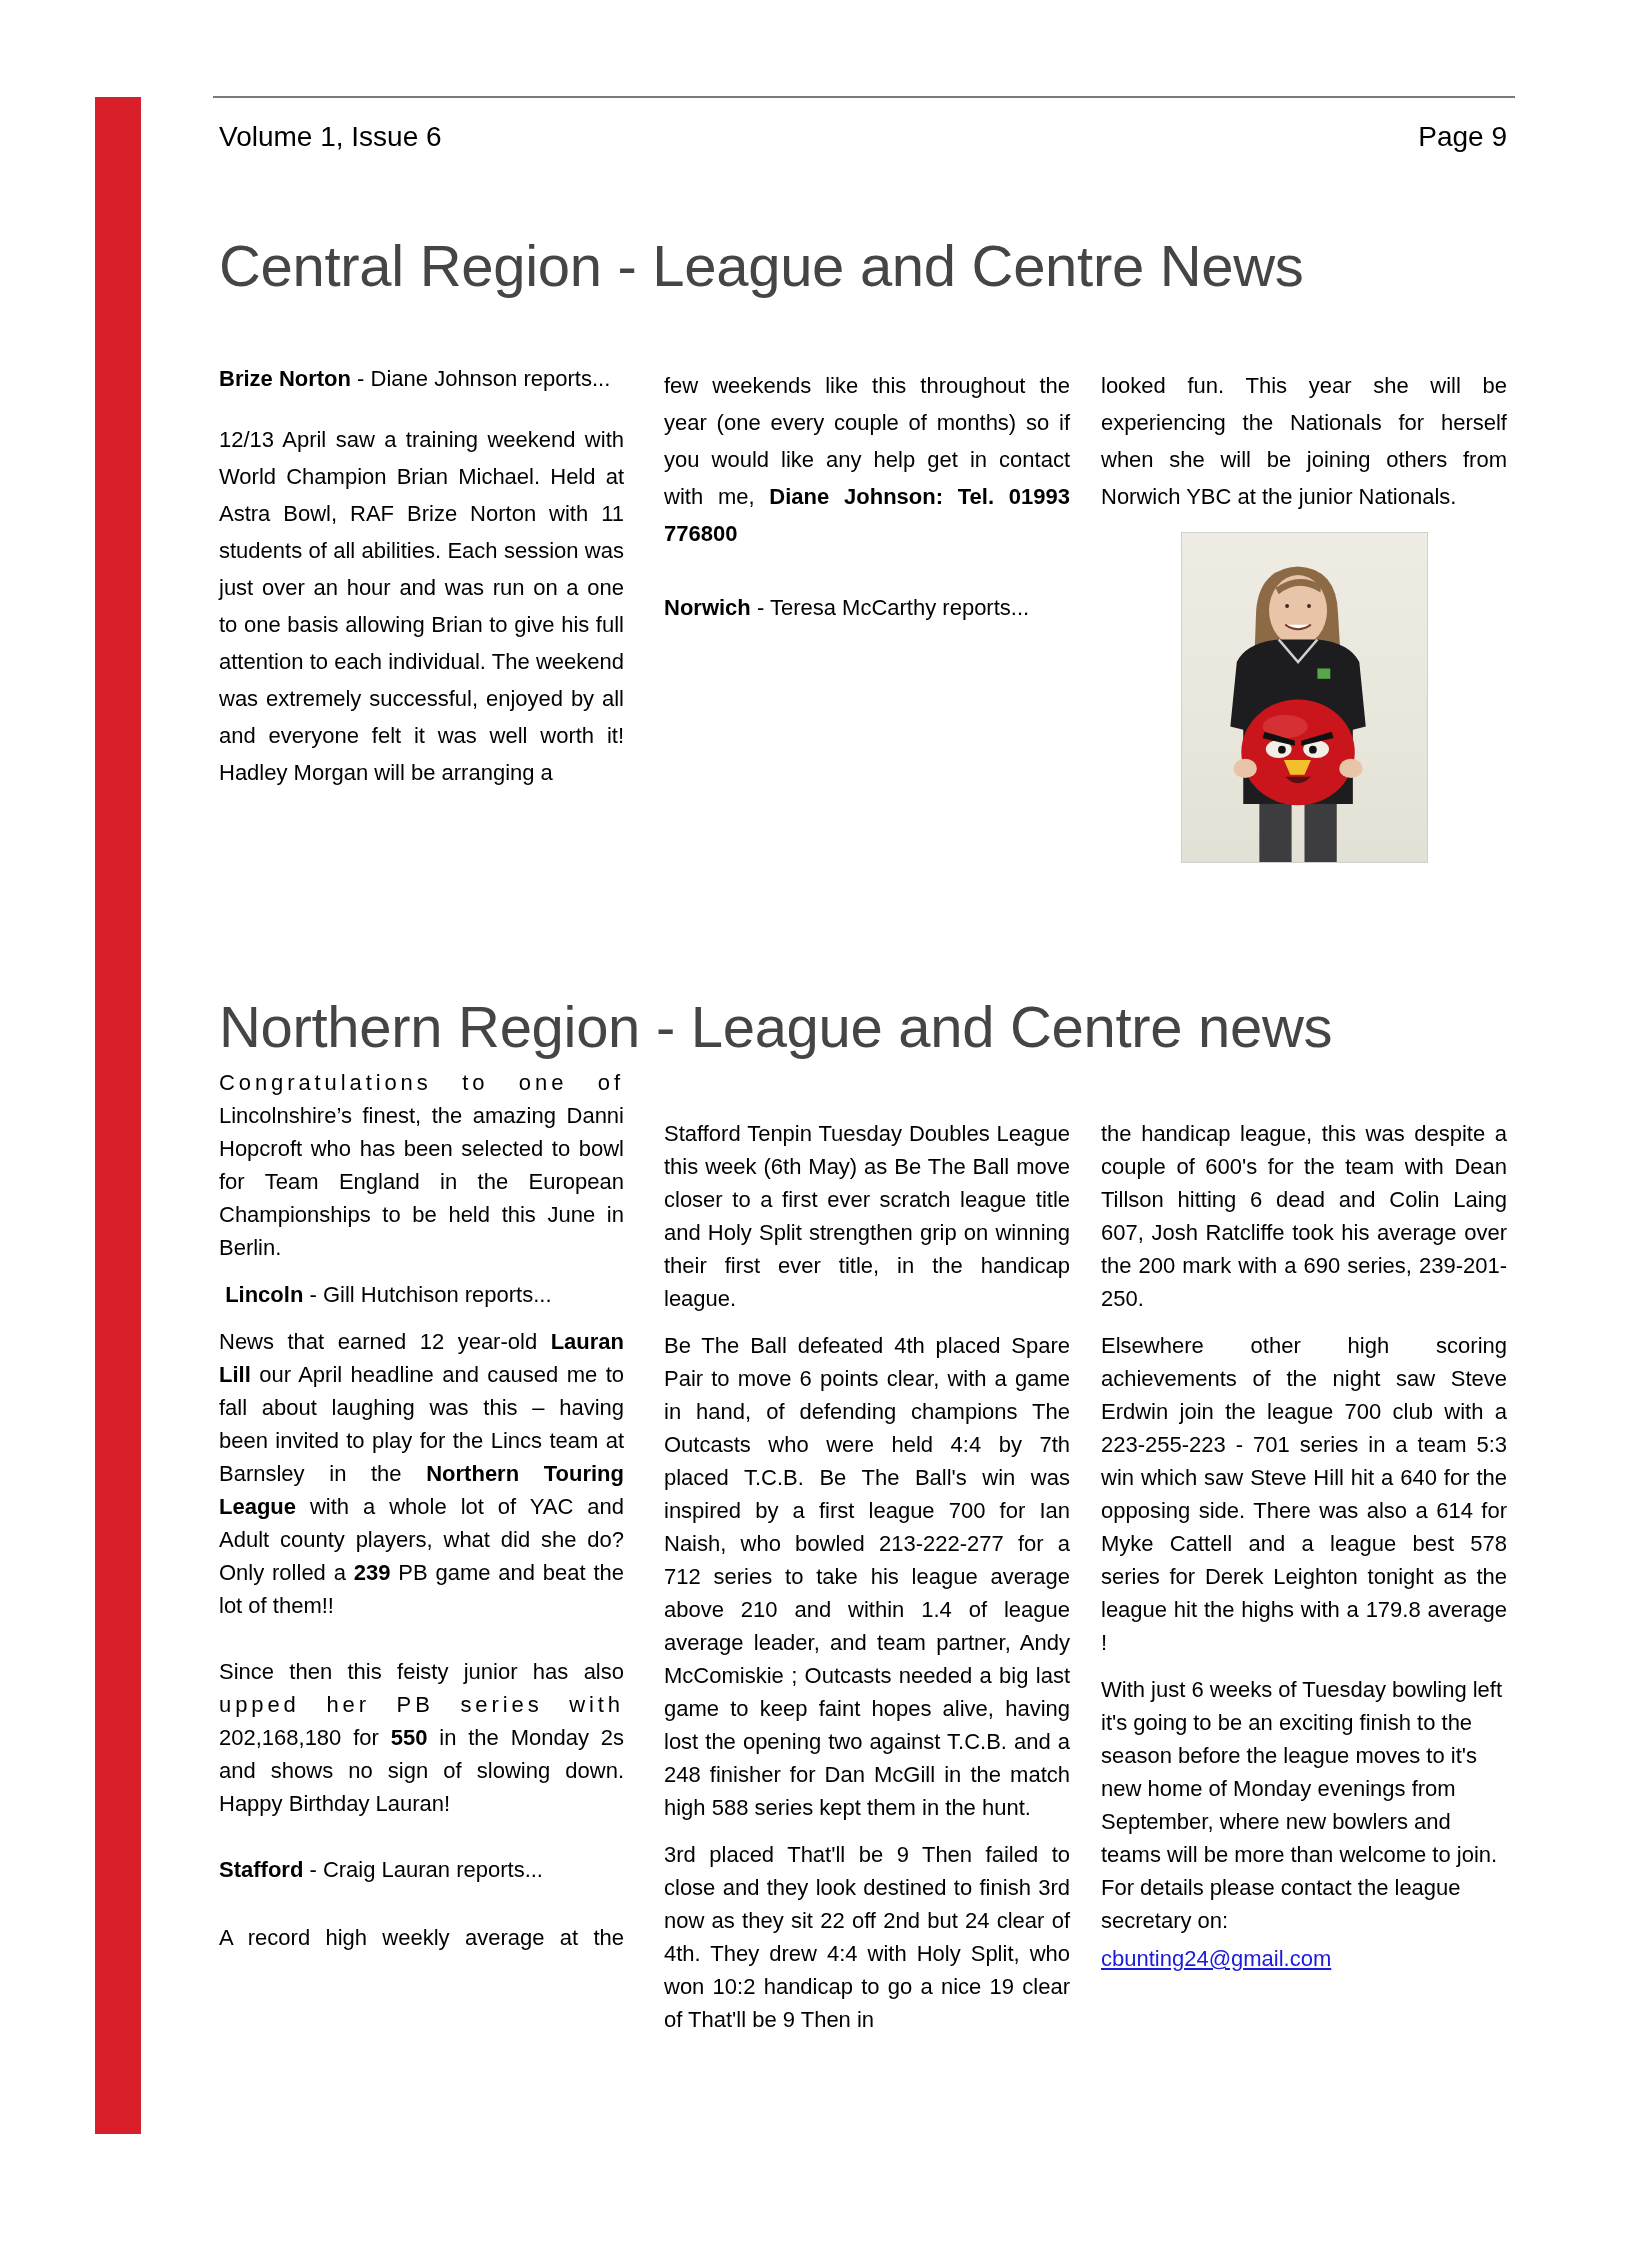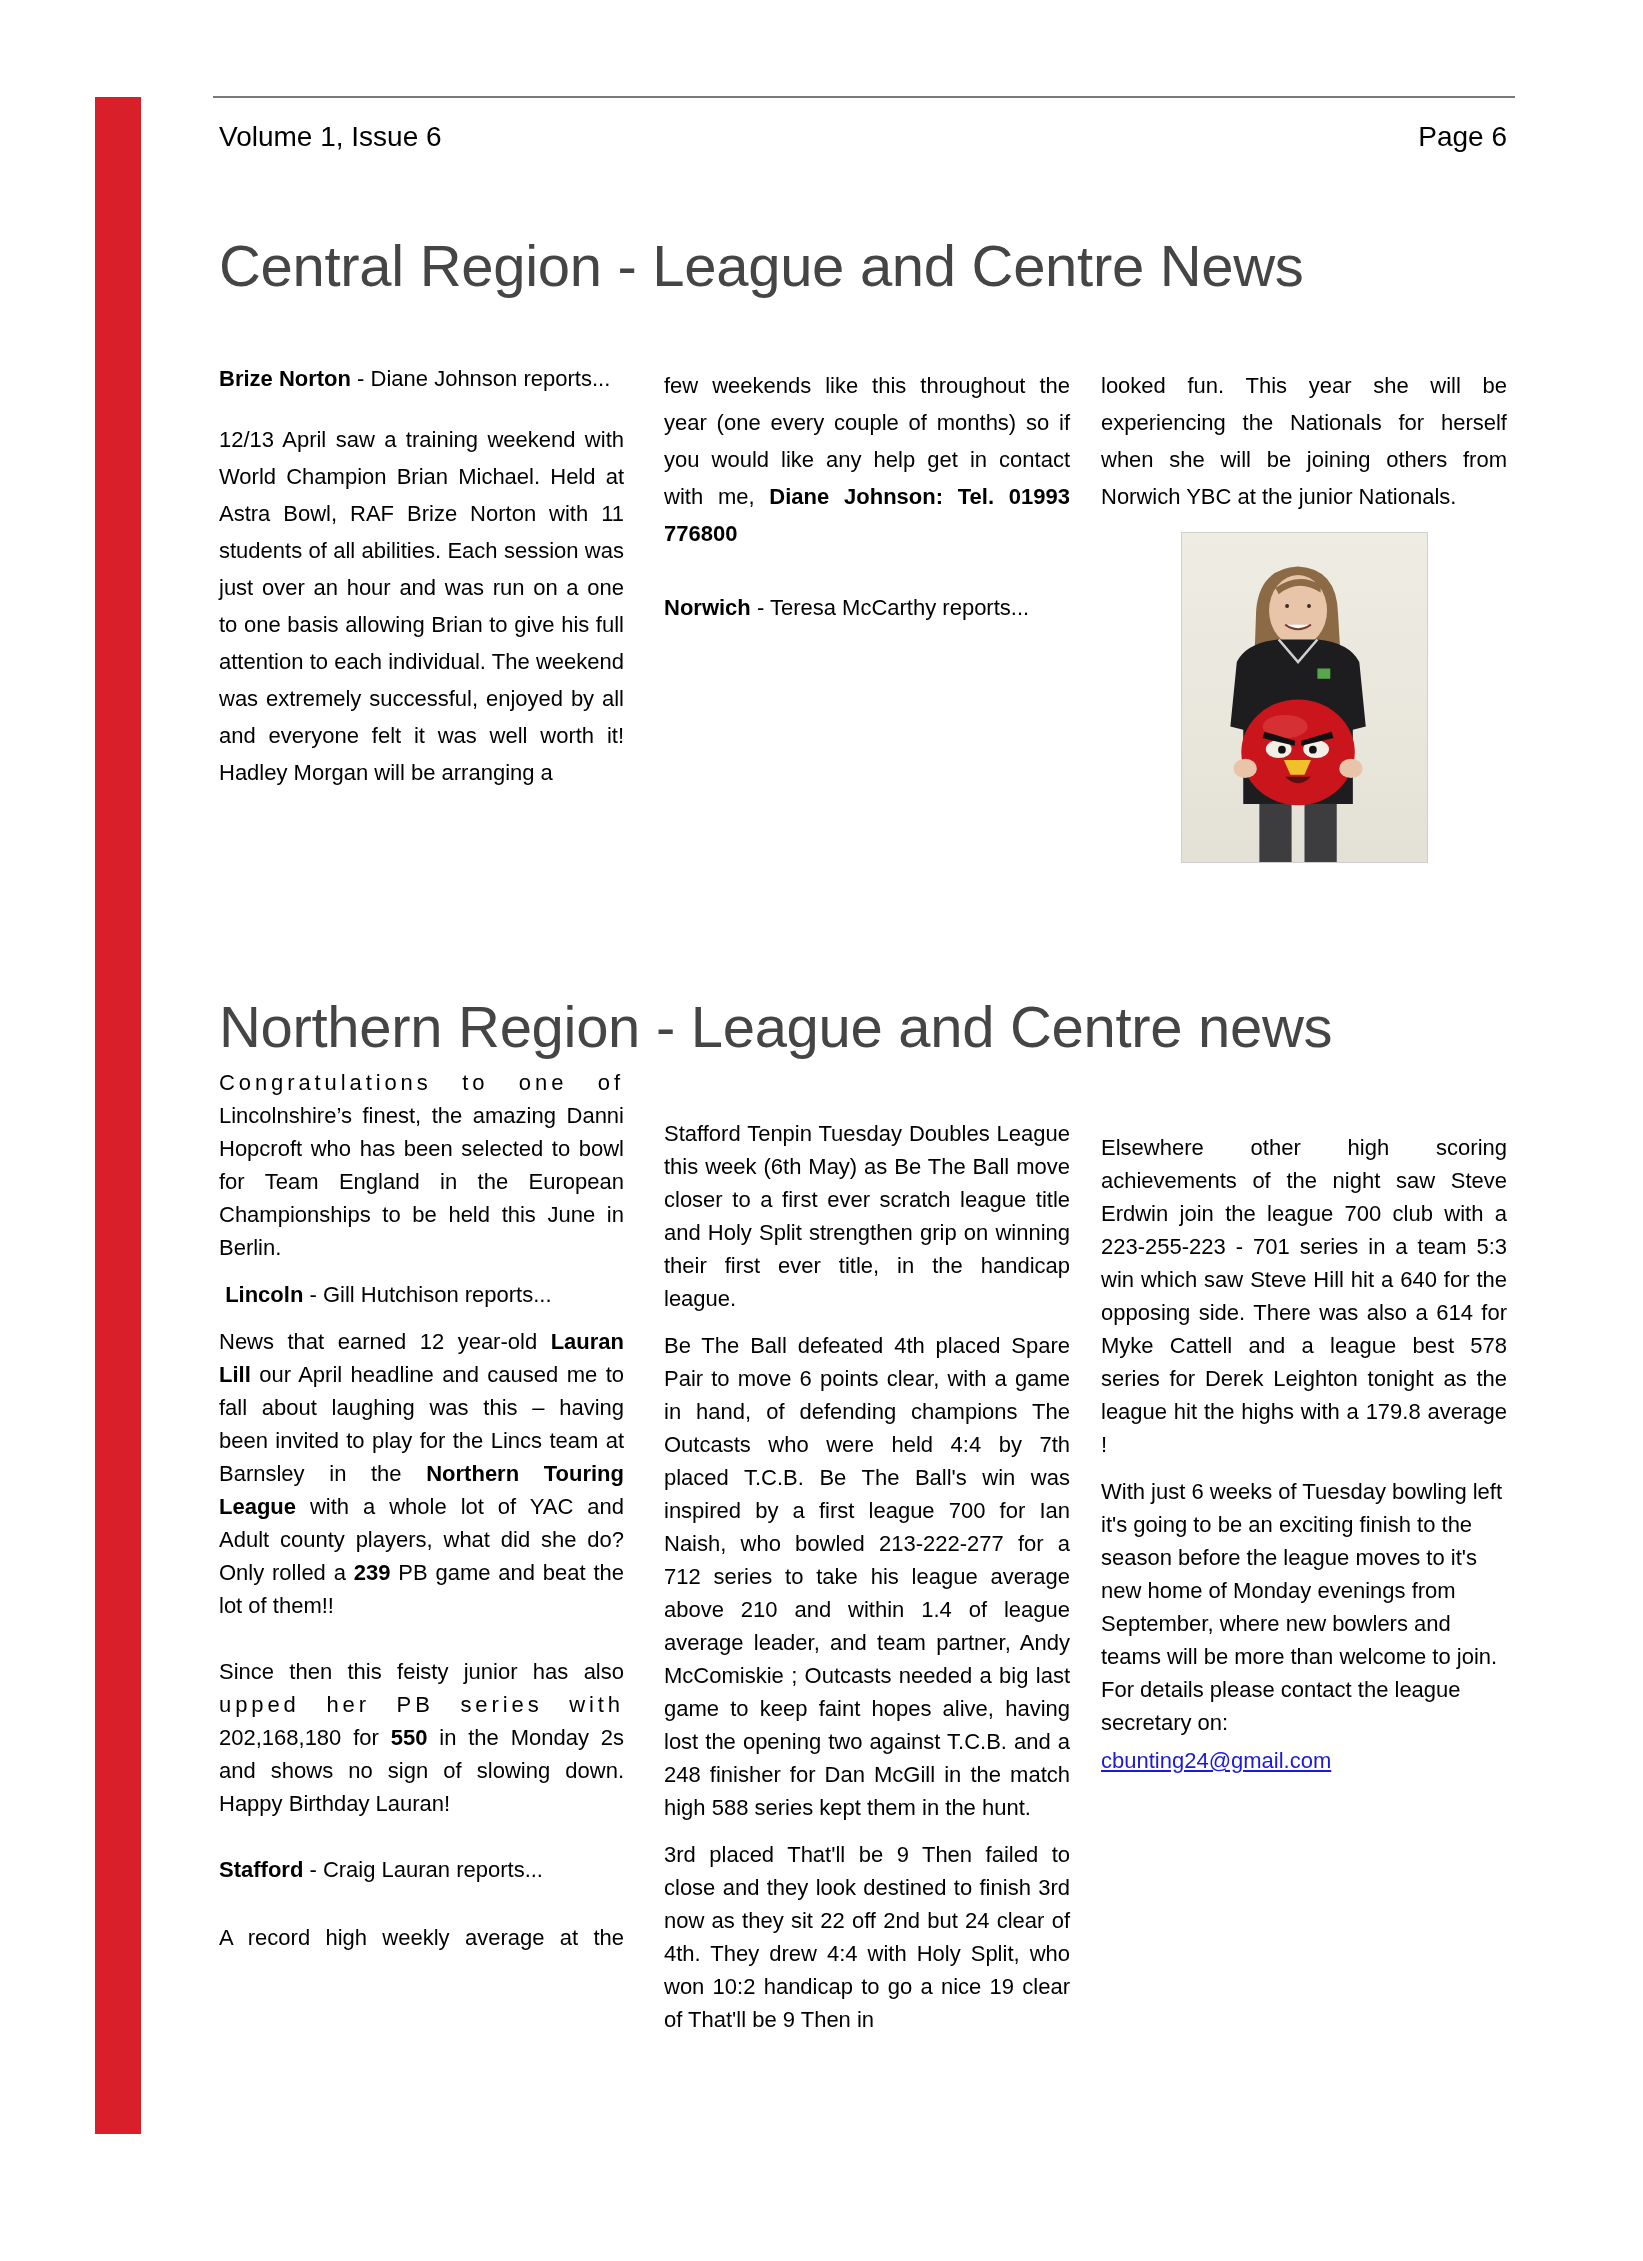--- a/index.html
+++ b/index.html
@@ -24,21 +24,21 @@
   .link { color:#1a1adc; text-decoration:underline; }
   .spaced { letter-spacing:3.9px; }
 </style>
 </head>
 <body>
 
 <div class="redbar"></div>
 <div class="rule"></div>
 
 <div class="hdr hdr-left">Volume 1, Issue 6</div>
-<div class="hdr hdr-right">Page 6</div>
+<div class="hdr hdr-right">Page 9</div>
 
 <h1 class="title t1">Central Region - League and Centre News</h1>
 
 <div class="col c1" style="top:362px;">
   <p class="lh2"><b>Brize Norton</b><span> - Diane Johnson reports...</span></p>
   <p class="lh1" style="margin-top:26px;">12/13 April saw a training weekend with World Champion Brian Michael. Held at Astra Bowl, RAF Brize Norton with 11 students of all abilities. Each session was just over an hour and was run on a one to one basis allowing Brian to give his full attention to each individual. The weekend was extremely successful, enjoyed by all and everyone felt it was well worth it! Hadley Morgan will be arranging a</p>
 </div>
 
 <div class="col c2" style="top:367px;">
   <p class="lh1"><span>few weekends like this throughout the year (one every couple of months) so if you would like any help get in contact with me, </span><b>Diane Johnson: Tel. 01993 776800</b></p>
@@ -95,17 +95,18 @@
   <p class="lh2" style="margin-top:35px; text-align-last:justify;">A record high weekly average at the</p>
 </div>
 
 <div class="col c2" style="top:1117px;">
   <p class="lh2">Stafford Tenpin Tuesday Doubles League this week (6th May) as Be The Ball move closer to a first ever scratch league title and Holy Split strengthen grip on winning their first ever title, in the handicap league.</p>
   <p class="lh2" style="margin-top:14px;">Be The Ball defeated 4th placed Spare Pair to move 6 points clear, with a game in hand, of defending champions The Outcasts who were held 4:4 by 7th placed T.C.B. Be The Ball's win was inspired by a first league 700 for Ian Naish, who bowled 213-222-277 for a 712 series to take his league average above 210 and within 1.4 of league average leader, and team partner, Andy McComiskie ; Outcasts needed a big last game to keep faint hopes alive, having lost the opening two against T.C.B. and a 248 finisher for Dan McGill in the match high 588 series kept them in the hunt.</p>
   <p class="lh2" style="margin-top:14px;">3rd placed That'll be 9 Then failed to close and they look destined to finish 3rd now as they sit 22 off 2nd but 24 clear of 4th. They drew 4:4 with Holy Split, who won 10:2 handicap to go a nice 19 clear of That'll be 9 Then in</p>
 </div>
 
 <div class="col c3" style="top:1117px;">
+  <p class="lh2">the handicap league, this was despite a couple of 600's for the team with Dean Tillson hitting 6 dead and Colin Laing 607, Josh Ratcliffe took his average over the 200 mark with a 690 series, 239-201-250.</p>
   <p class="lh2" style="margin-top:14px;">Elsewhere other high scoring achievements of the night saw Steve Erdwin join the league 700 club with a 223-255-223 - 701 series in a team 5:3 win which saw Steve Hill hit a 640 for the opposing side. There was also a 614 for Myke Cattell and a league best 578 series for Derek Leighton tonight as the league hit the highs with a 179.8 average !</p>
   <p class="lh2" style="margin-top:14px; text-align:left;">With just 6 weeks of Tuesday bowling left it's going to be an exciting finish to the season before the league moves to it's new home of Monday evenings from September, where new bowlers and teams will be more than welcome to join. For details please contact the league secretary on:</p>
   <p class="lh2" style="margin-top:5px; text-align:left;"><a class="link">cbunting24@gmail.com</a></p>
 </div>
 
 
 </body></html>

